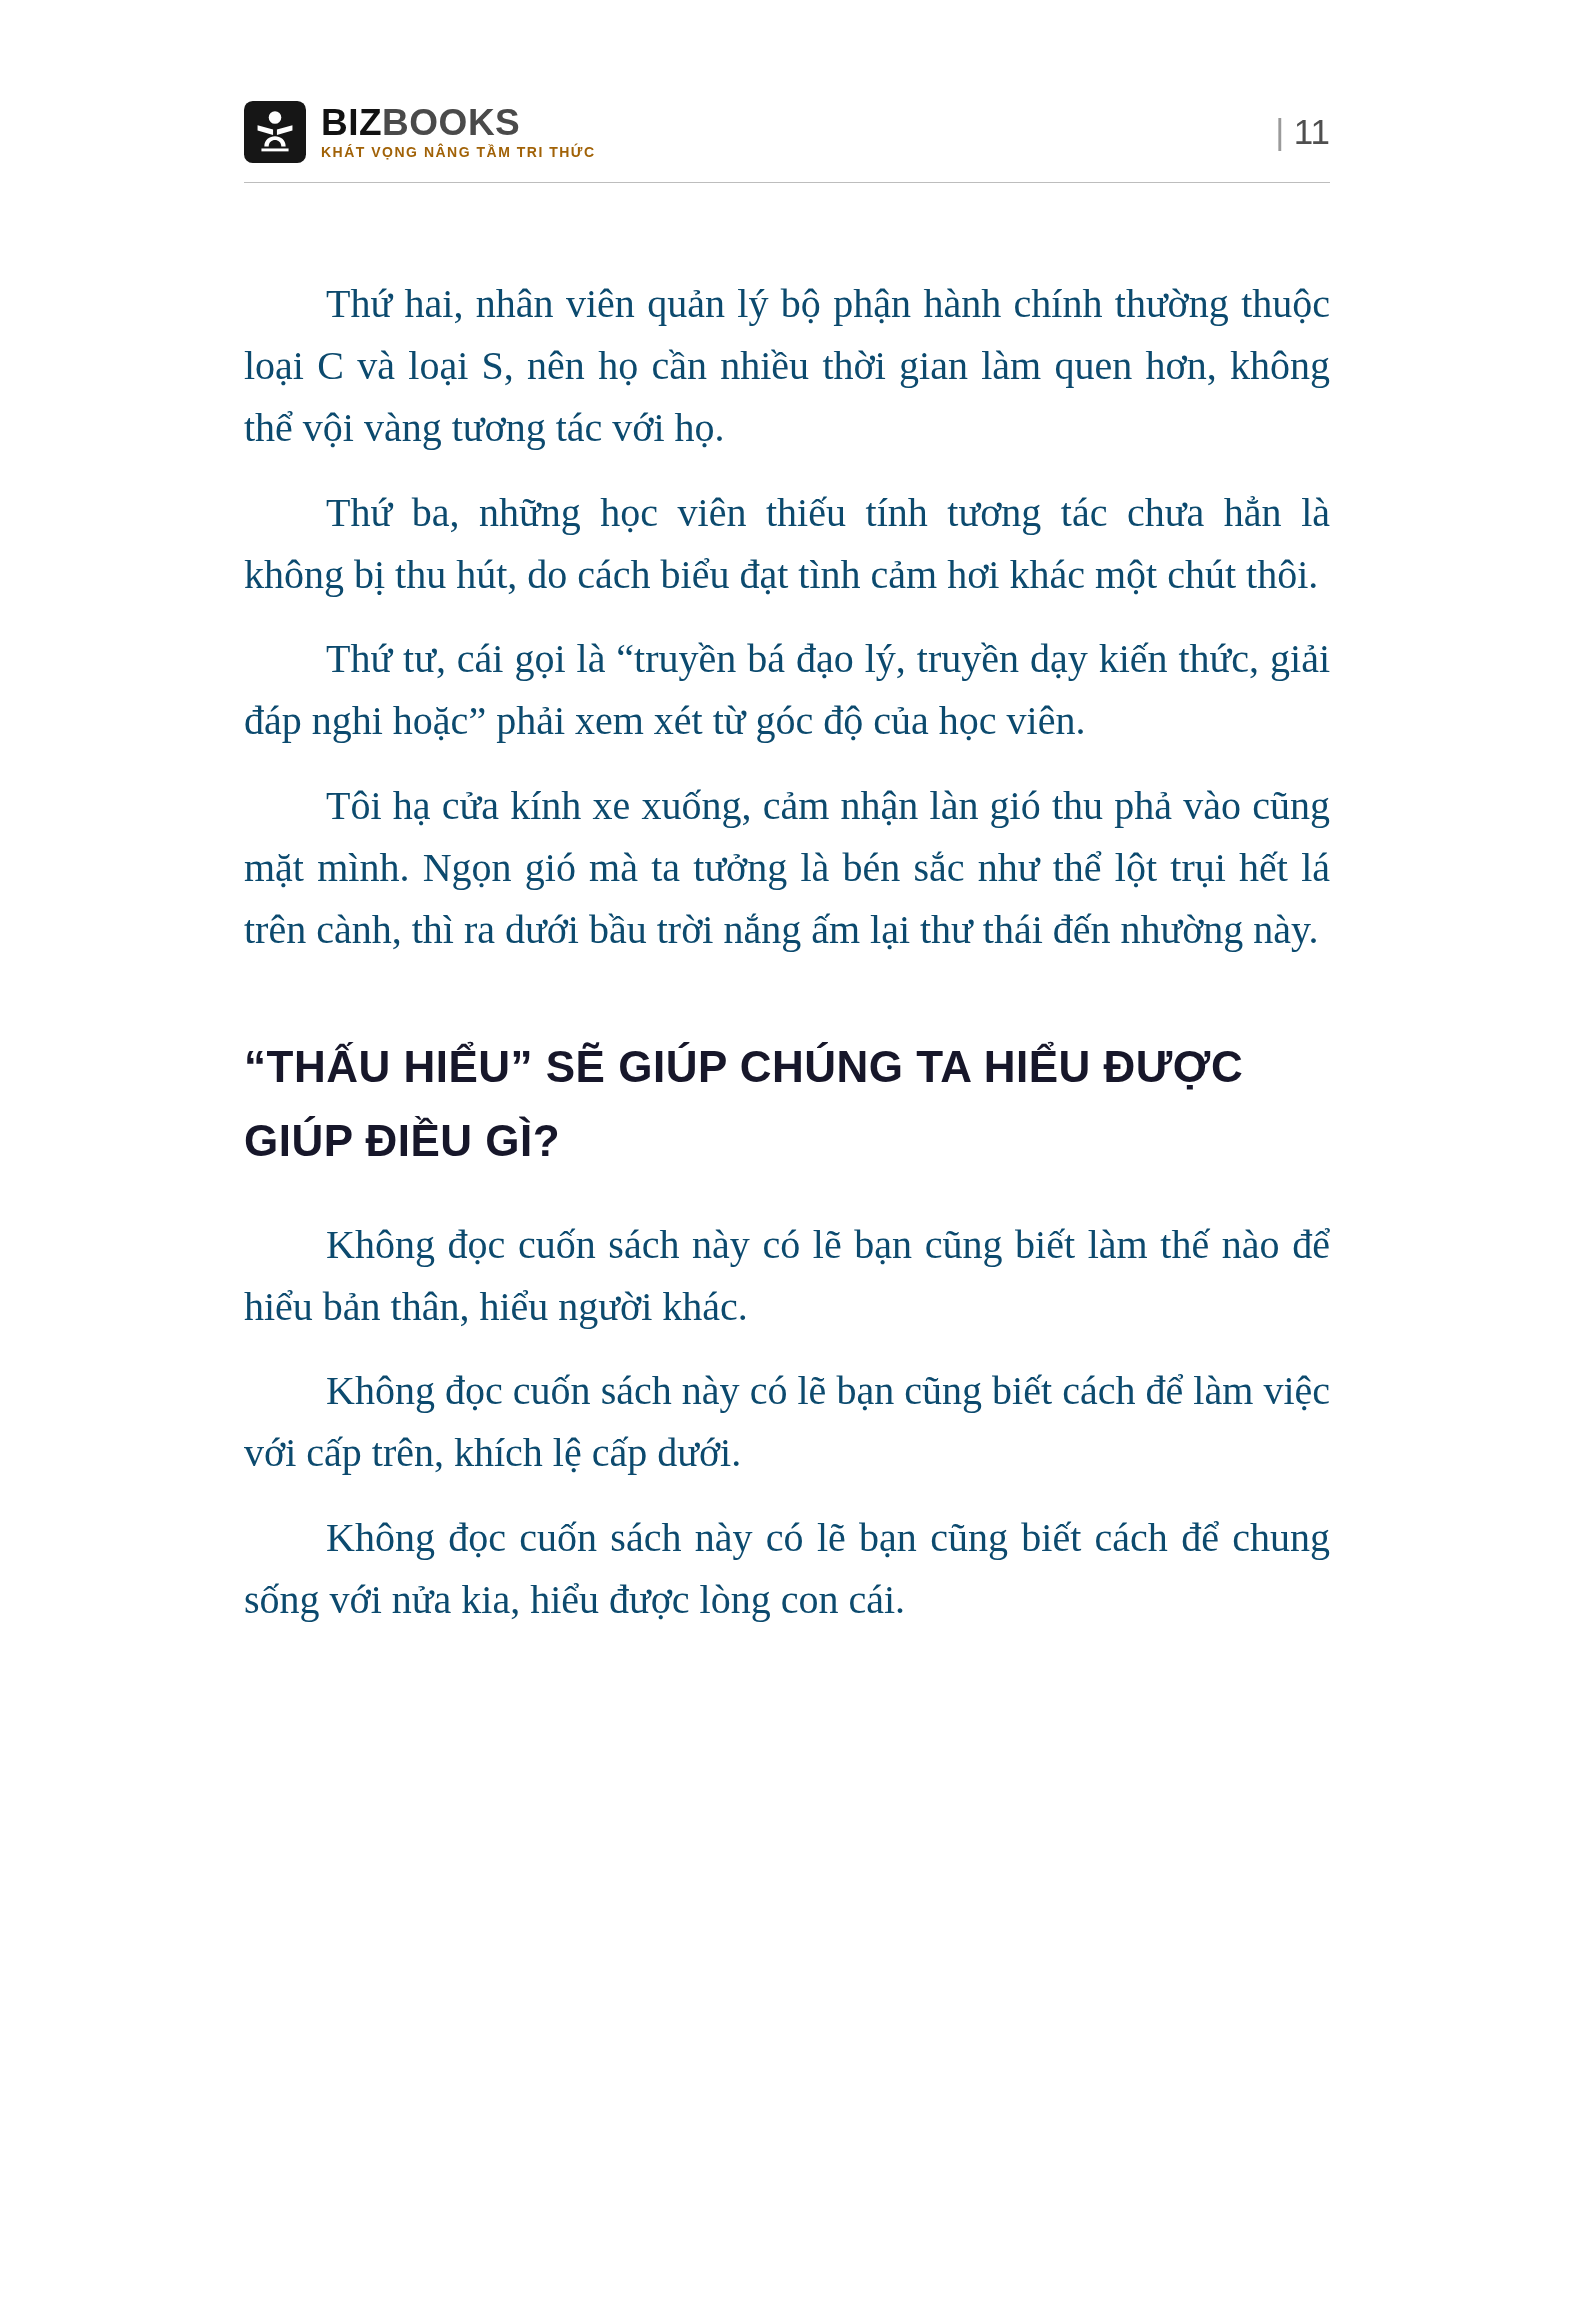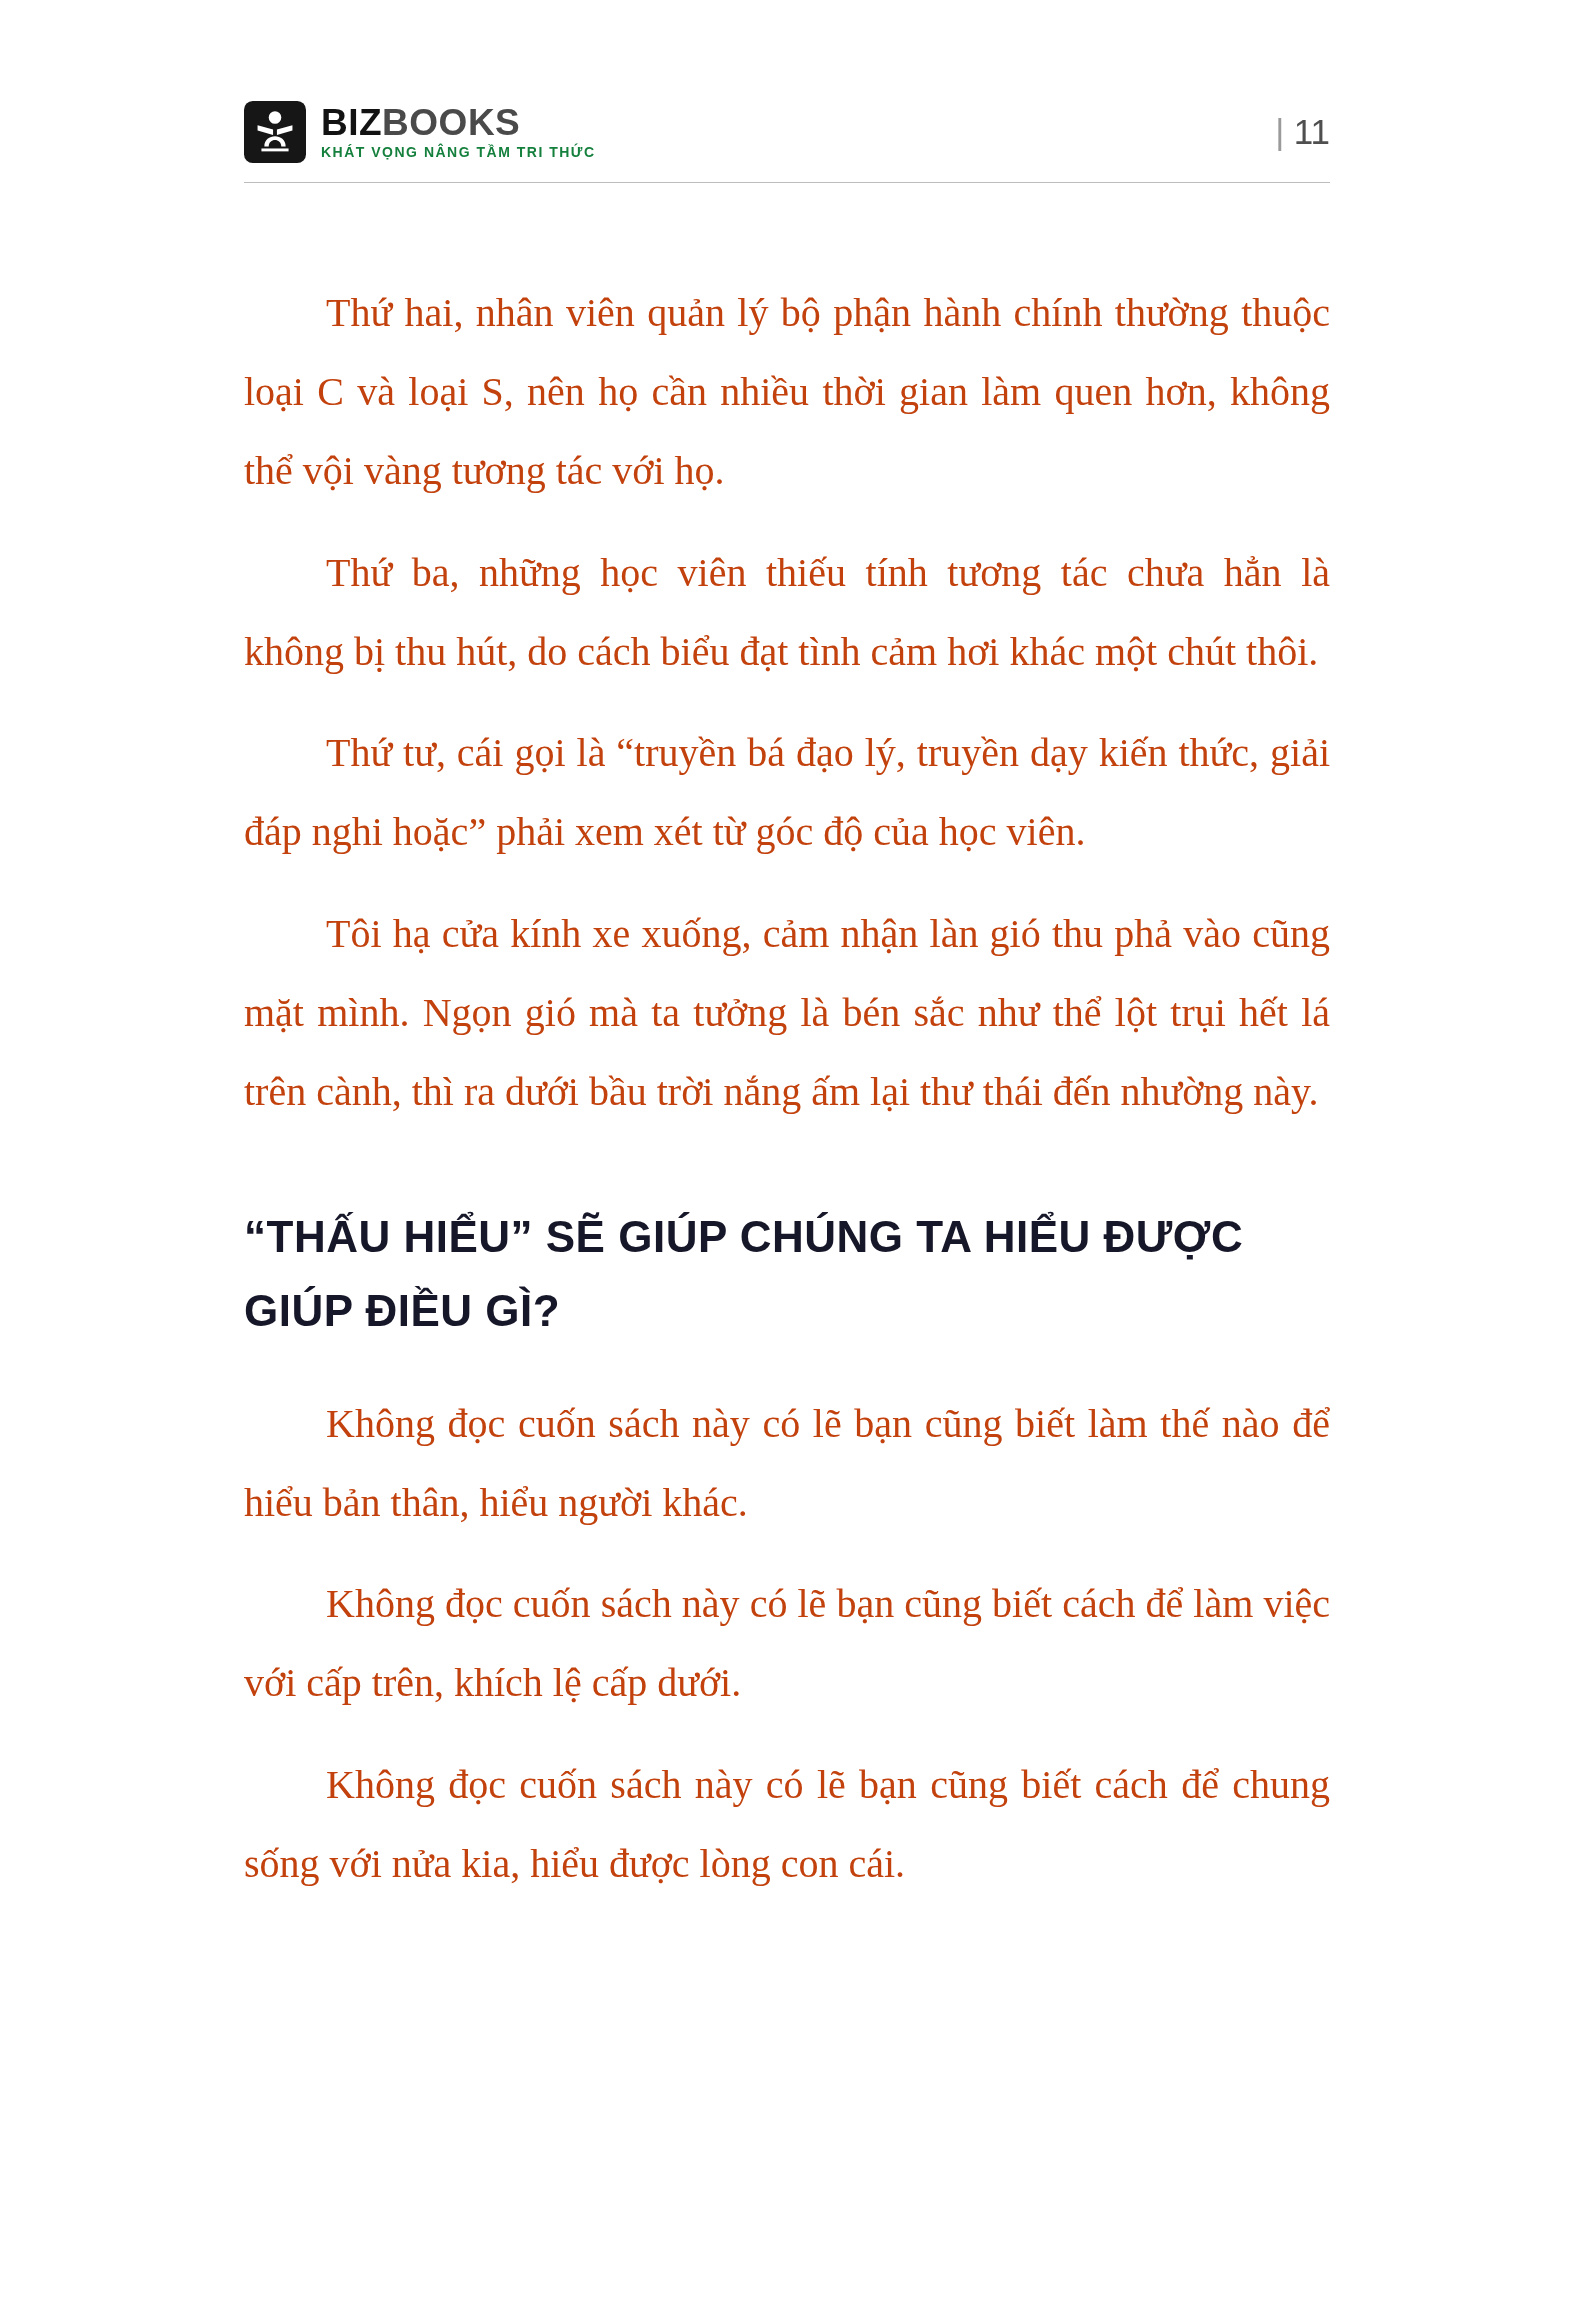--- a/index.html
+++ b/index.html
@@ -50,46 +50,46 @@
   }
   .logo-name .books {
     color: #4a4a4a;
     font-weight: 700;
   }
   .tagline {
     font-family: "Liberation Sans", sans-serif;
     font-size: 14px;
     font-weight: 700;
     letter-spacing: 1.5px;
-    color: #15803d;
+    color: #a16207;
     margin-top: 3.7px;
   }
   .page-number {
     font-family: "Liberation Sans", sans-serif;
     font-size: 35px;
     color: #4f4f4f;
     display: flex;
     align-items: center;
     gap: 9.4px;
   }
   .page-number .bar {
     color: #9a9a9a;
     font-weight: 400;
   }
   
   .content {
     padding-top: 90px;
   }
   .content p {
     font-size: 40px;
-    line-height: 79px;
+    line-height: 62px;
     text-align: justify;
     text-indent: 82px;
     margin: 0 0 22.5px 0;
-    color: #c2410c;
+    color: #0c4a6e;
   }
   .content h2.section-heading {
     font-family: "Liberation Sans", sans-serif;
     font-size: 44px;
     font-weight: 700;
     line-height: 74px;
     letter-spacing: 0.5px;
     color: #17172a;
     margin: 69px 0 36px 0;
     text-align: left;

